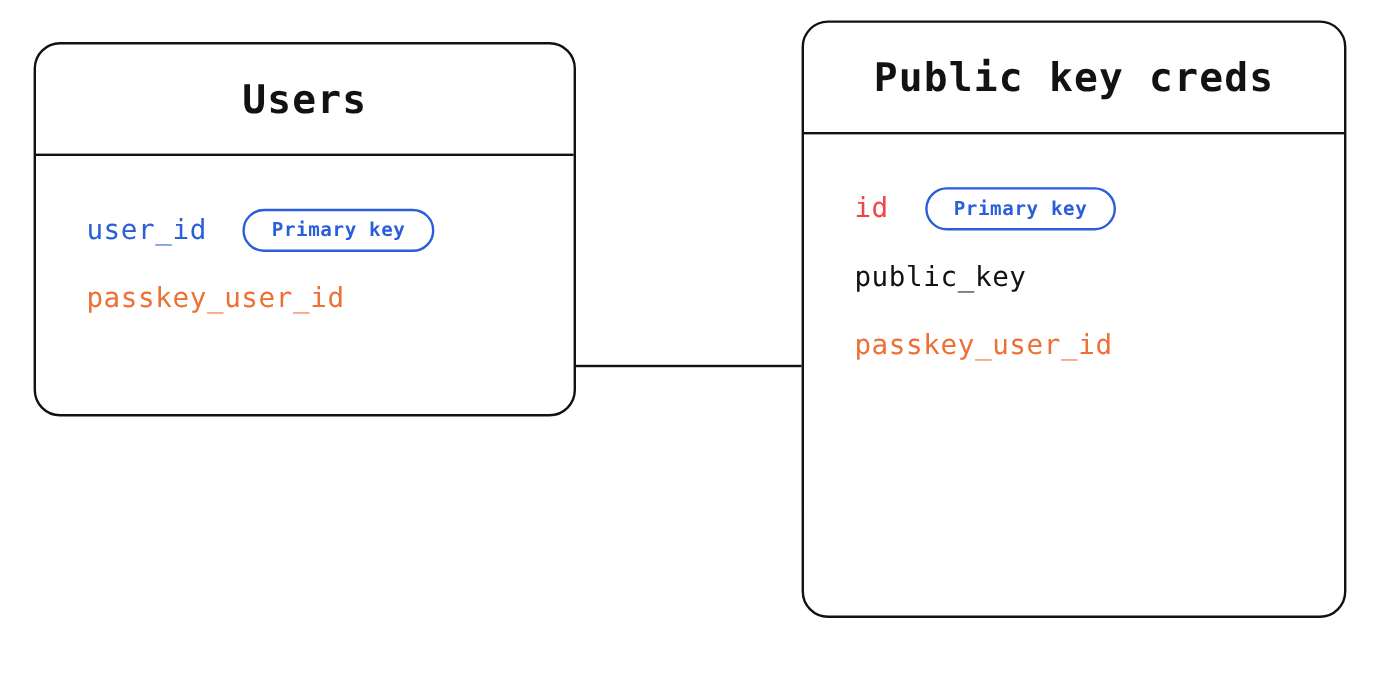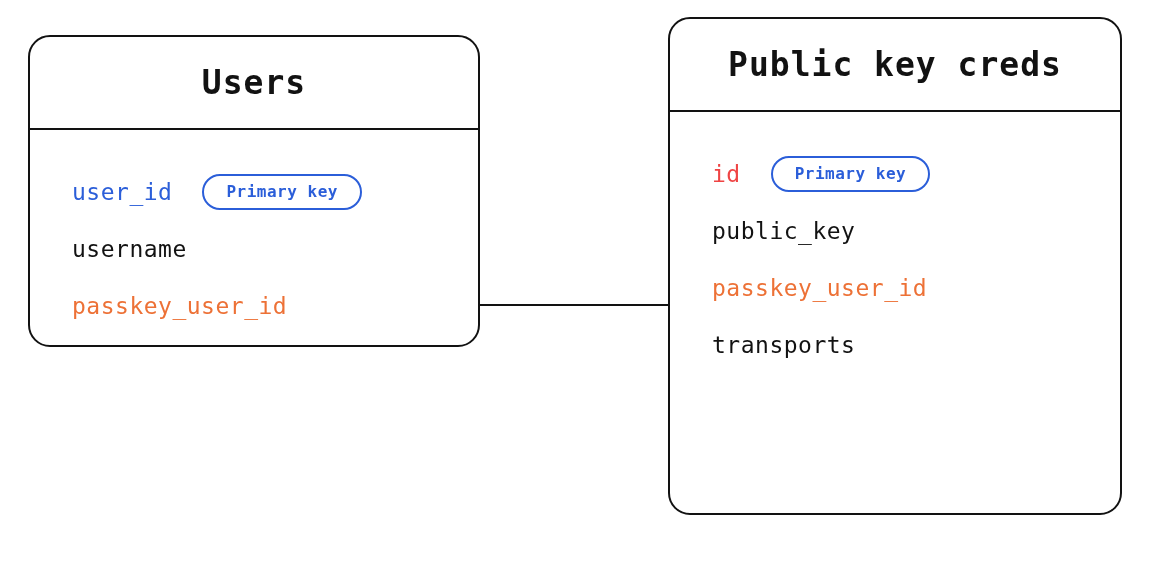--- a/index.html
+++ b/index.html
@@ -79,41 +79,35 @@
   <div class="table-box table-users">
     <div class="table-header">
       <span class="table-title">Users</span>
     </div>
     <div class="table-body">
         <div class="field-row">
           <span class="field-name" style="color: rgb(43, 94, 217);">user_id</span>
           <span class="pk-badge">Primary key</span>
         </div>
         <div class="field-row">
-          <span class="field-name" style="color: rgb(18, 18, 18);">username</span>
-        </div>
-        <div class="field-row">
           <span class="field-name" style="color: rgb(237, 113, 54);">passkey_user_id</span>
         </div>
       </div>
   </div>
 
   <div class="table-box table-public-key-creds">
     <div class="table-header">
       <span class="table-title">Public key creds</span>
     </div>
     <div class="table-body">
         <div class="field-row">
           <span class="field-name" style="color: #ef4444;">id</span>
           <span class="pk-badge">Primary key</span>
         </div>
         <div class="field-row">
           <span class="field-name" style="color: rgb(18, 18, 18);">public_key</span>
         </div>
         <div class="field-row">
           <span class="field-name" style="color: rgb(237, 113, 54);">passkey_user_id</span>
         </div>
-        <div class="field-row">
-          <span class="field-name" style="color: rgb(18, 18, 18);">transports</span>
-        </div>
       </div>
   </div>
 </div>
 
 </body></html>

